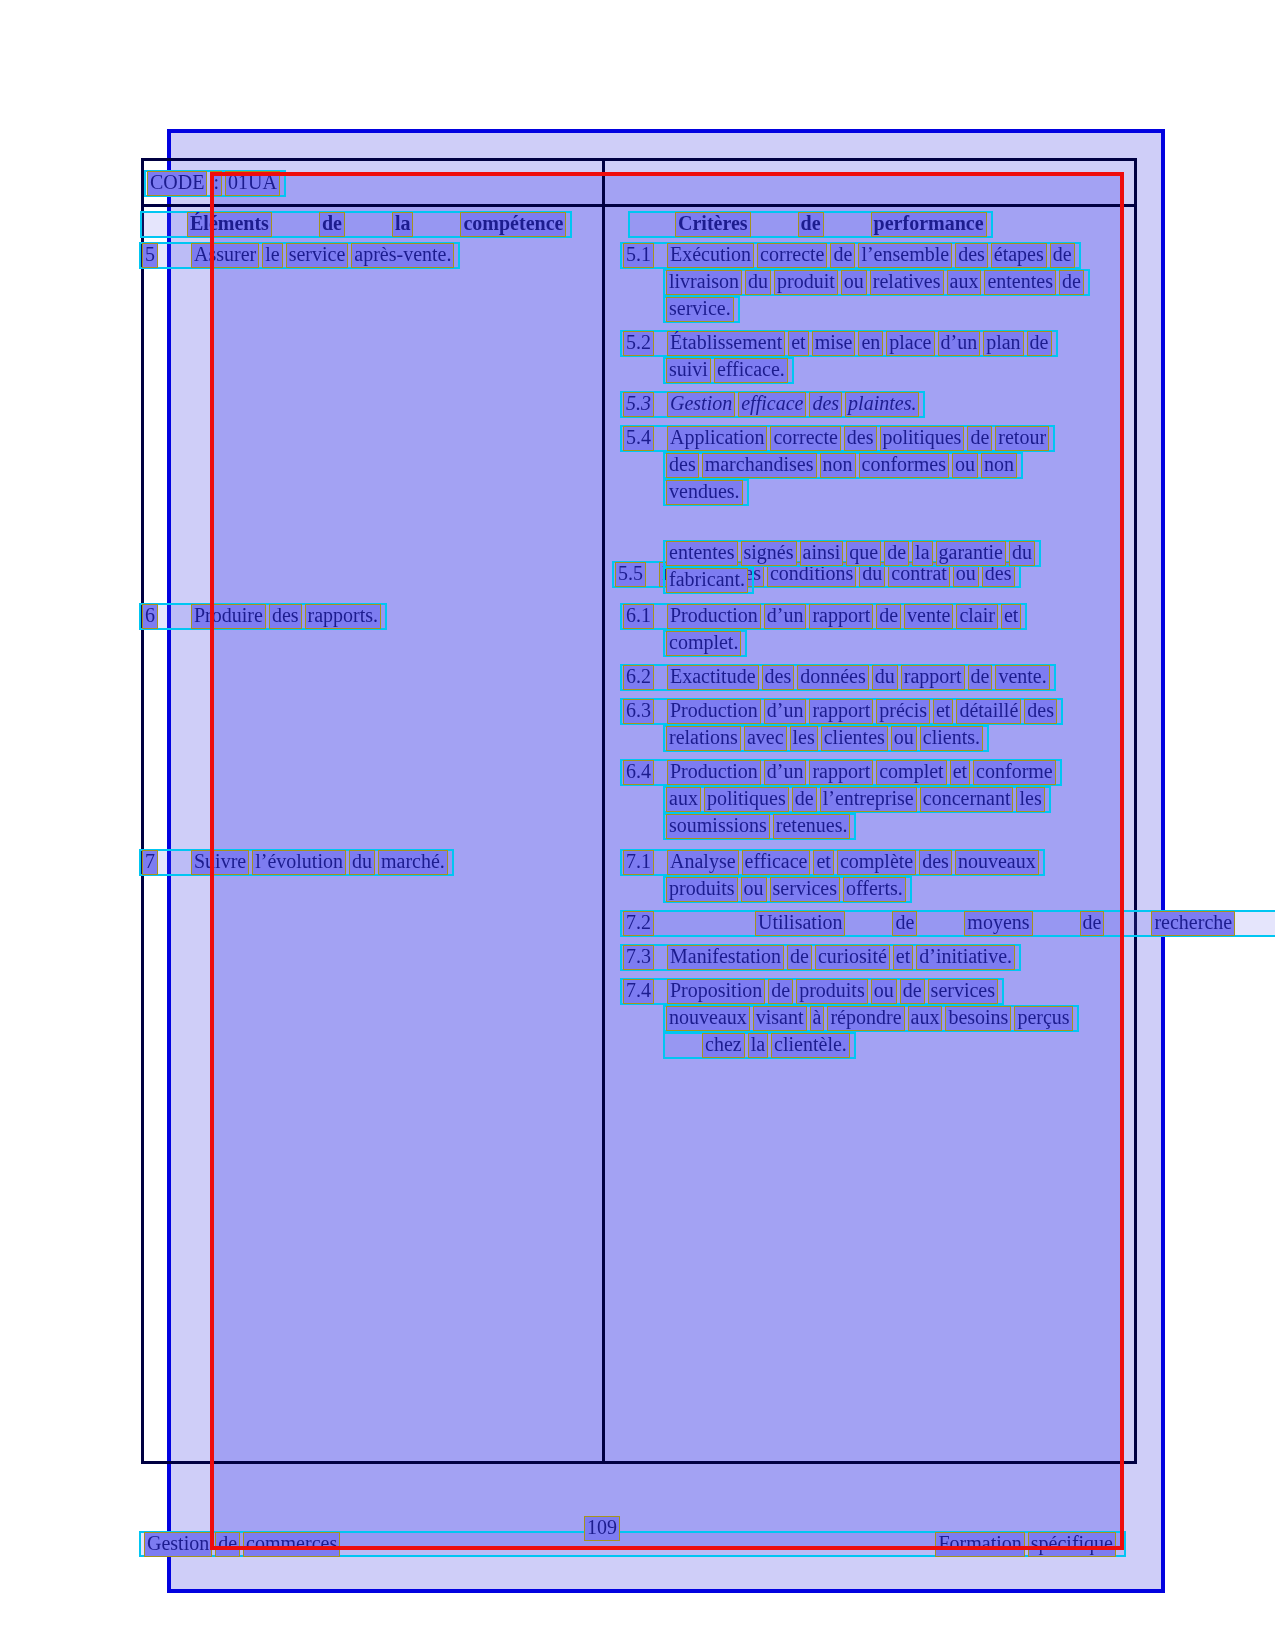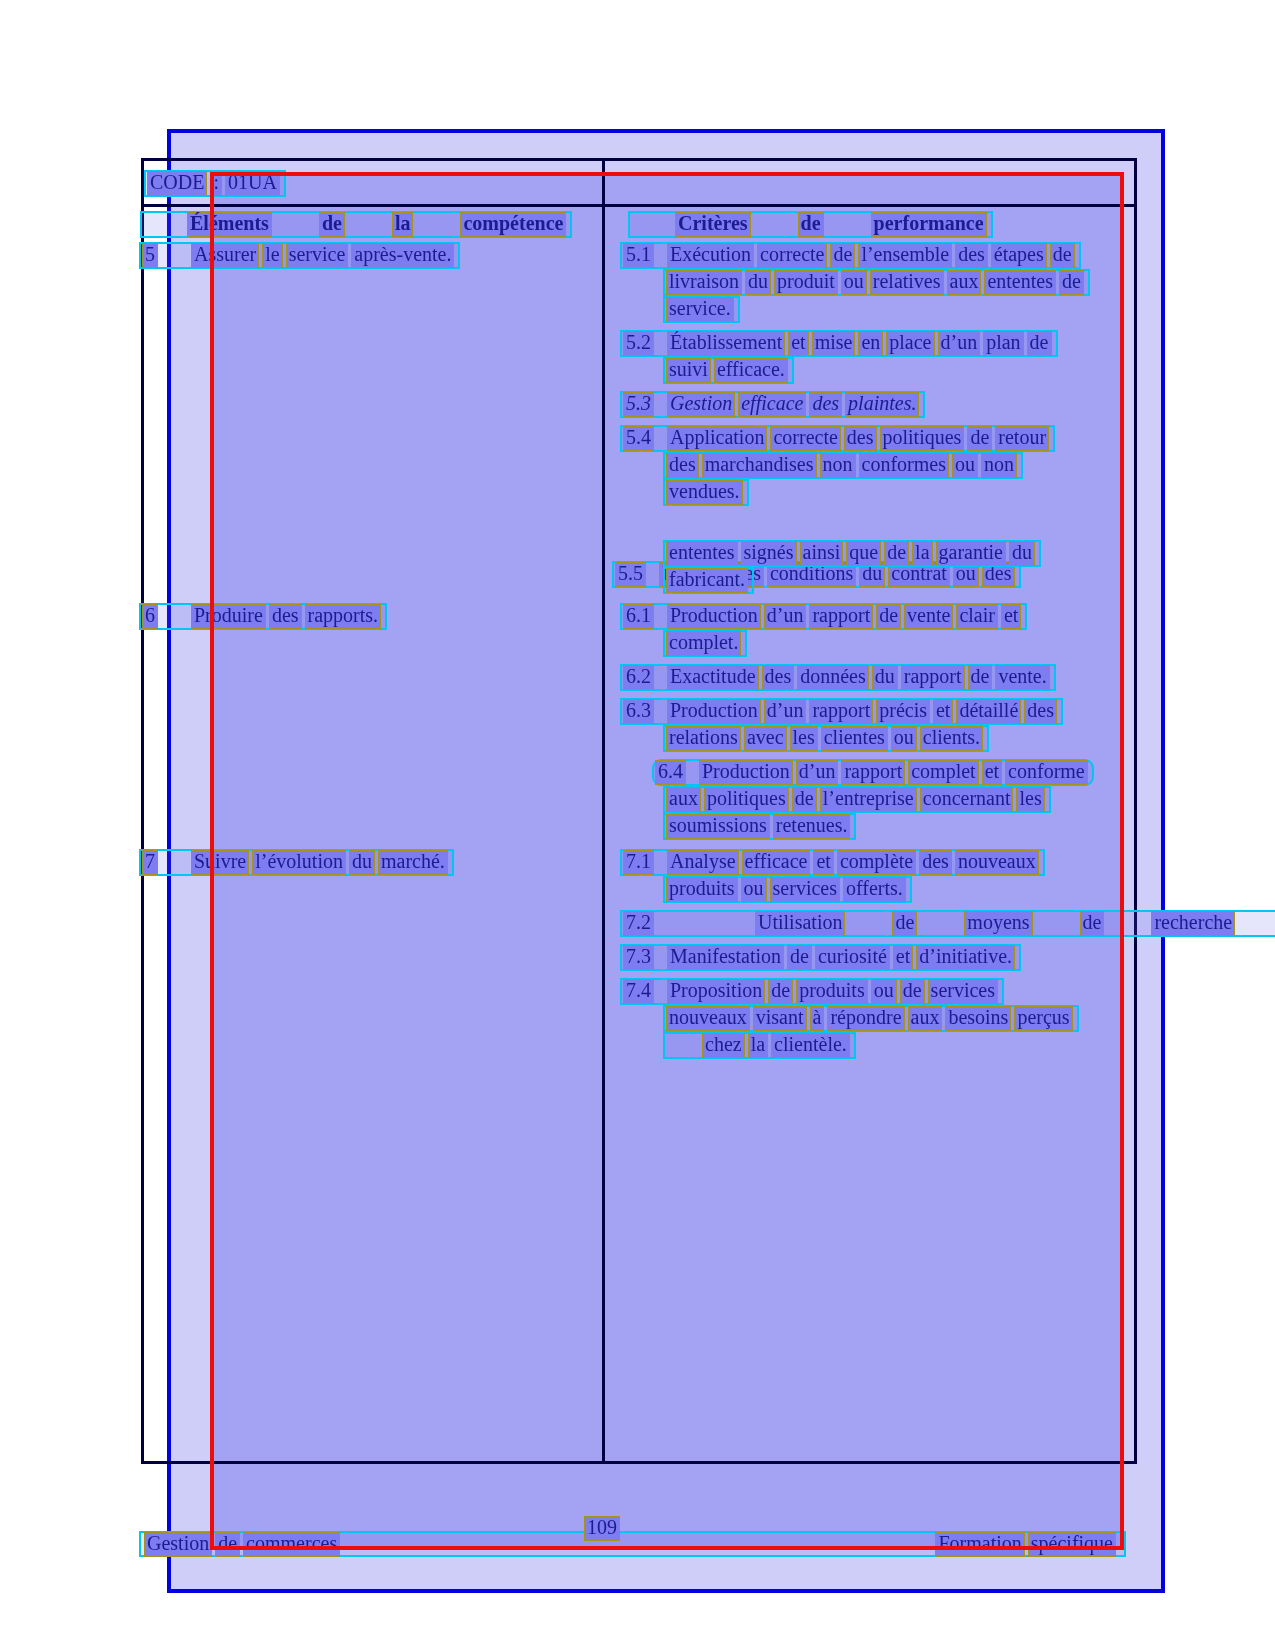--- a/index.html
+++ b/index.html
@@ -204,21 +204,21 @@
       <span class="w">des</span>
     </div>
     <div class="tline" style="left: 663px; top: 725px;">
       <span class="w">relations</span>
       <span class="w">avec</span>
       <span class="w">les</span>
       <span class="w">clientes</span>
       <span class="w">ou</span>
       <span class="w">clients.</span>
     </div>
-    <div class="tline" style="left: 652px; top: 759px; border-radius: 9px;">
+    <div class="tline" style="left: 620px; top: 759px;">
       <span class="w">6.4</span>
       <span class="sp" style="width: 10px;"></span>
       <span class="w">Production</span>
       <span class="w">d’un</span>
       <span class="w">rapport</span>
       <span class="w">complet</span>
       <span class="w">et</span>
       <span class="w">conforme</span>
     </div>
     <div class="tline" style="left: 663px; top: 786px;">

